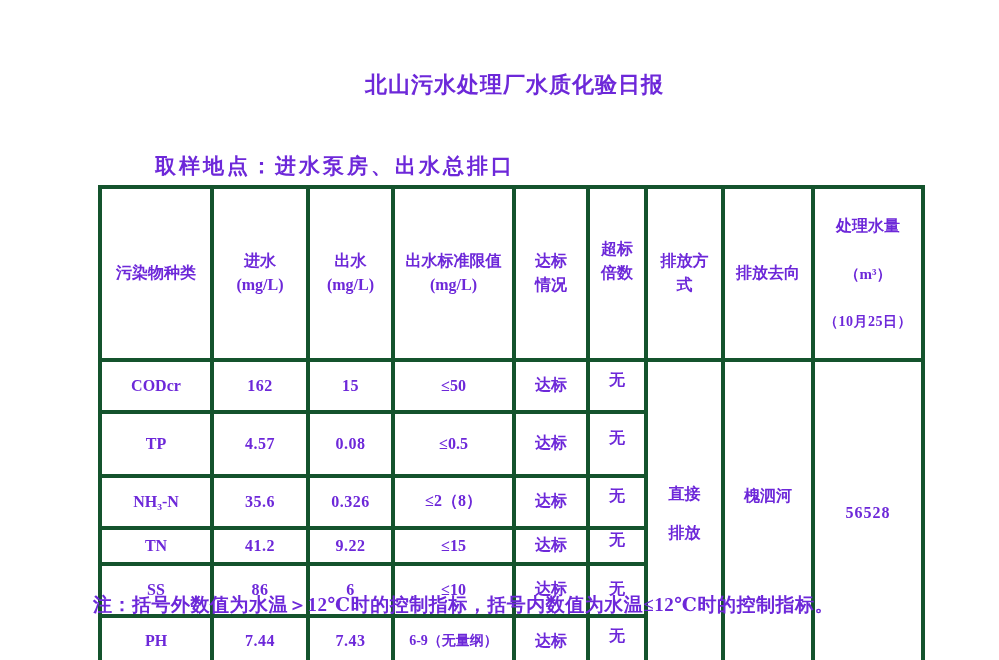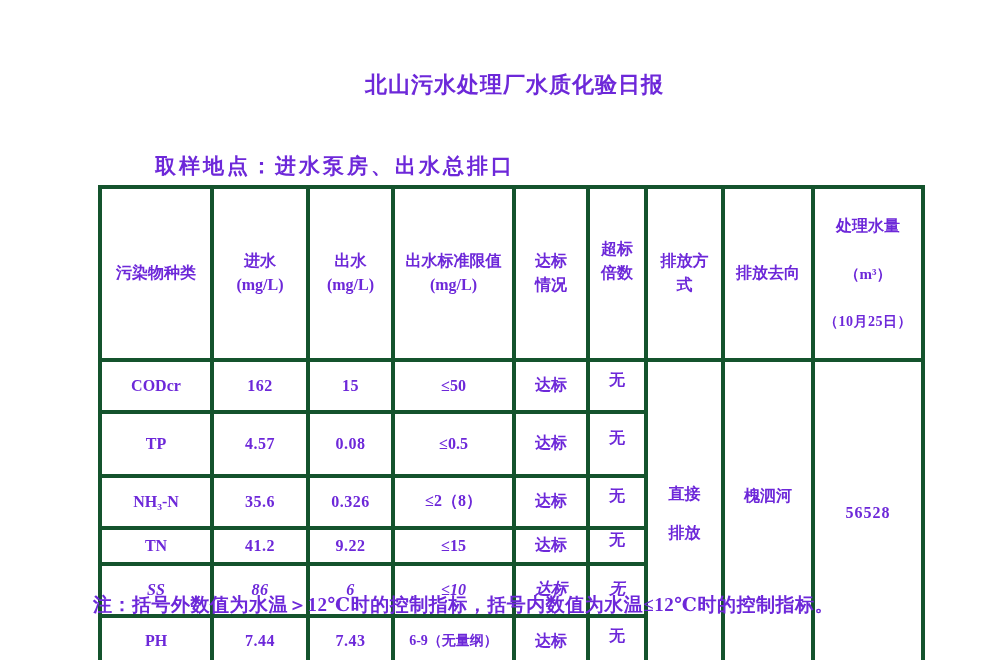--- a/index.html
+++ b/index.html
@@ -61,21 +61,21 @@
   tr.header-row { height: 100px; }
   tr.header-row th {
     white-space: pre-line;
     line-height: 1.55;
     font-size: 16px;
   }
   tr.r0 { height: 52px; }
   tr.r1 { height: 64px; }
   tr.r2 { height: 52px; }
   tr.r3 { height: 36px; }
-  tr.r4 { height: 52px; font-style: italic; }
+  tr.r4 { height: 52px; }
   tr.r5 { height: 51px; }
   td.num { font-size: 15px; letter-spacing: 0.5px; }
   td.limit { font-size: 15px; }
   td.limit.small { font-size: 14px; }
   .up { display: inline-block; transform: translateY(-5px); }
   .hdr-up { display: inline-block; transform: translateY(-12px); white-space: pre-line; }
   td.method-cell {
     white-space: pre-line;
     line-height: 2.45;
     font-size: 16px;

